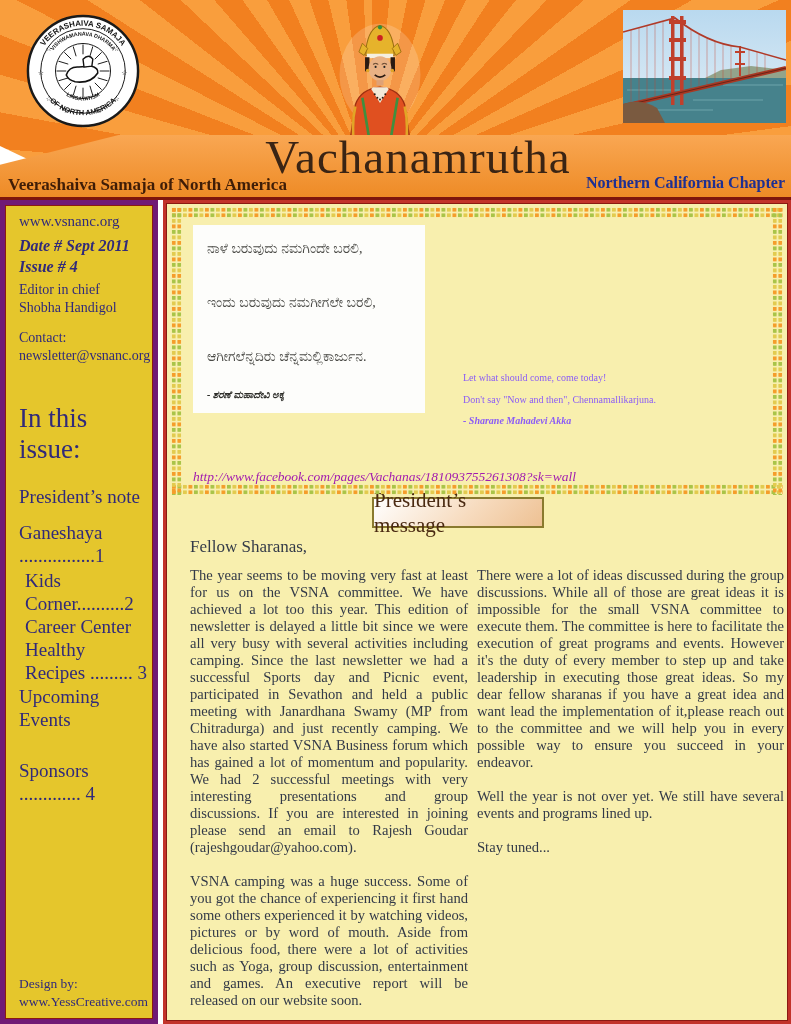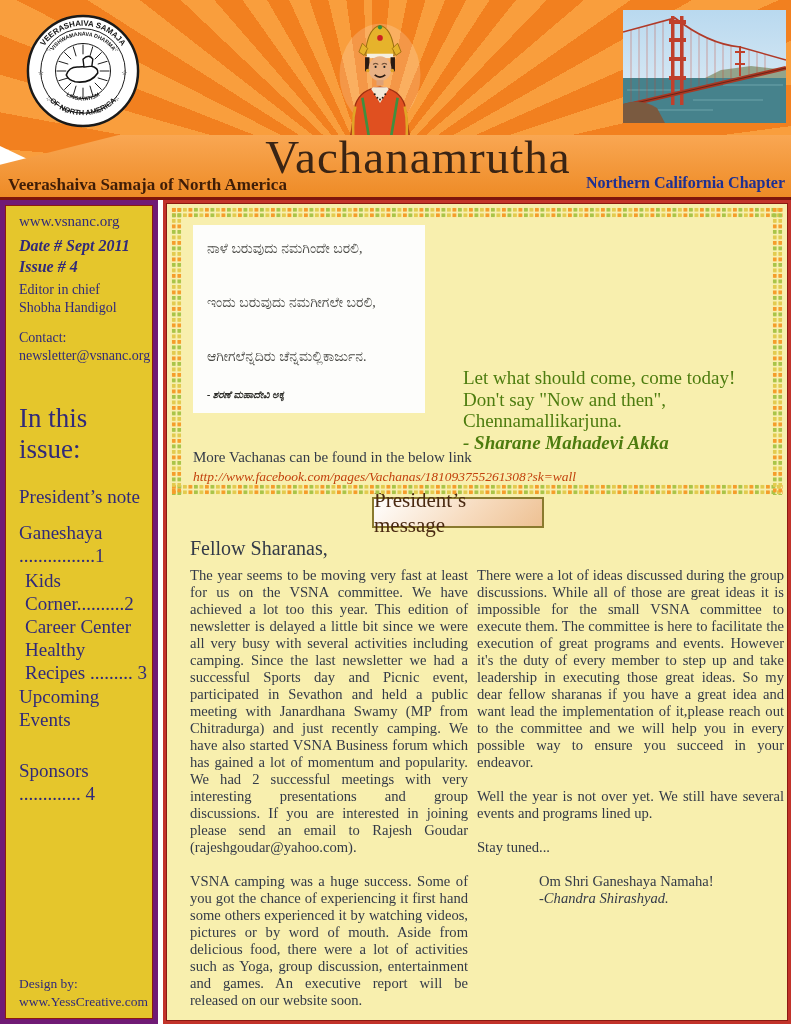--- a/index.html
+++ b/index.html
@@ -64,33 +64,33 @@
     background-size:5.5px 16.5px,5.5px 16.5px,5.5px 16.5px;
     background-position:0 0, 0 5.5px, 0 11px; }
   .dot-left { left:0; } .dot-right { right:0; }
 
   .kannada-card { position:absolute; left:22px; top:18px; width:232px; height:188px; background:#fdfdfb;
     padding:10px 14px; color:#4a4a46; }
   .kn-line { position:absolute; left:14px; right:8px; font-size:14px; }
   .kn0 { top:16px; } .kn1 { top:70px; } .kn2 { top:124px; }
   .kn-attr { position:absolute; left:14px; top:164px; font-size:10px; font-weight:bold; font-style:italic; color:#2e2e2a; }
 
-  .translation { position:absolute; left:292px; top:160px; width:316px; font-size:19px; line-height:21.5px; color:#4d7c0f; }
+  .translation { position:absolute; left:292px; top:160px; width:316px; font-size:10px; line-height:21.5px; color:#8b5cf6; }
   .tr-attr { font-weight:bold; font-style:italic; }
 
   .more-label { position:absolute; left:22px; top:242px; font-size:15px; color:#333a48; }
-  .fb-link { position:absolute; left:22px; top:262px; font-size:13.5px; font-style:italic; color:#c2410c; text-decoration:none; }
+  .fb-link { position:absolute; left:22px; top:262px; font-size:13.5px; font-style:italic; color:#a21caf; text-decoration:none; }
 
   
   .pm-heading-box { position:absolute; left:206px; top:294px; width:172px; height:31px;
     border:2px solid #8a7a2e; background:linear-gradient(135deg,#ffffff 0%,#f7dcc0 55%,#eec193 100%);
     display:flex; align-items:center; justify-content:center; }
   .pm-heading { font-size:21px; color:#4a2a12; }
 
-  .salutation { position:absolute; left:24px; top:334px; font-size:20px; color:#333a48; }
+  .salutation { position:absolute; left:24px; top:334px; font-size:17px; color:#333a48; }
 
   .columns { position:absolute; left:24px; top:364px; width:594px; display:flex; gap:9px;
     font-size:14.6px; line-height:17px; color:#333a48; text-align:justify; }
   .col-left { width:278px; }
   .col-right { flex:1; }
   .columns p { margin-bottom:17px; }
   .closing { margin-left:62px; text-align:left; }
   .closing .sig { font-style:italic; }
 </style>
 </head>
@@ -312,39 +312,34 @@
         <div class="kn-line kn2">ಆಗೀಗಲೆನ್ನದಿರು ಚೆನ್ನಮಲ್ಲಿಕಾರ್ಜುನ.</div>
         <div class="kn-attr">- ಶರಣೆ ಮಹಾದೇವಿ ಅಕ್ಕ</div>
       </div>
 
       <div class="translation">
         <div>Let what should come, come today!</div>
         <div>Don't say "Now and then", Chennamallikarjuna.</div>
         <div class="tr-attr">- Sharane Mahadevi Akka</div>
       </div>
 
-      <div class="more-label">More Vachanas can be found in the below link</div>
       <a class="fb-link" href="#">http://www.facebook.com/pages/Vachanas/181093755261308?sk=wall</a>
     </section>
 
     <div class="pm-heading-box">
       <span class="pm-heading">President’s message</span>
     </div>
 
     <div class="salutation">Fellow Sharanas,</div>
 
     <div class="columns">
       <div class="col-left">
         <p>The year seems to be moving very fast at least for us on the VSNA committee.  We  have achieved a lot too this year. This edition of newsletter is delayed a little bit since we were all very busy with several activities including camping. Since the last newsletter we had a successful Sports day and Picnic event, participated in Sevathon and held a public meeting with Janardhana Swamy (MP from Chitradurga) and just recently camping. We have also started VSNA Business forum which has gained a lot of momentum and popularity. We had 2 successful meetings with very interesting presentations and group discussions. If you are interested in joining please send an email to Rajesh Goudar (rajeshgoudar@yahoo.com).</p>
         <p>VSNA camping was a huge success. Some of you got the chance of experiencing it first hand some others experienced it by watching videos, pictures or by word of mouth. Aside from delicious food, there were a lot of activities such as Yoga, group discussion, entertainment and games. An executive report will be released on our website soon.</p>
       </div>
       <div class="col-right">
         <p>There were a lot of ideas discussed during the group discussions. While all of those are great ideas it is impossible for the small VSNA committee to execute them. The committee is here to facilitate the execution of great programs and events. However it's the duty of every member to step up and take leadership in executing those great ideas. So my dear fellow sharanas if you have a great idea and want lead the implementation of it,please reach out to the committee and we will help you in every possible way to ensure you succeed in your endeavor.</p>
         <p>Well the year is not over yet. We still have several events and programs lined up.</p>
         <p>Stay tuned...</p>
-        <div class="closing">
-          <div>Om Shri Ganeshaya Namaha!</div>
-          <div class="sig">-Chandra Shirashyad.</div>
-        </div>
       </div>
     </div>
   </main>
 </div>
 
 </body></html>

